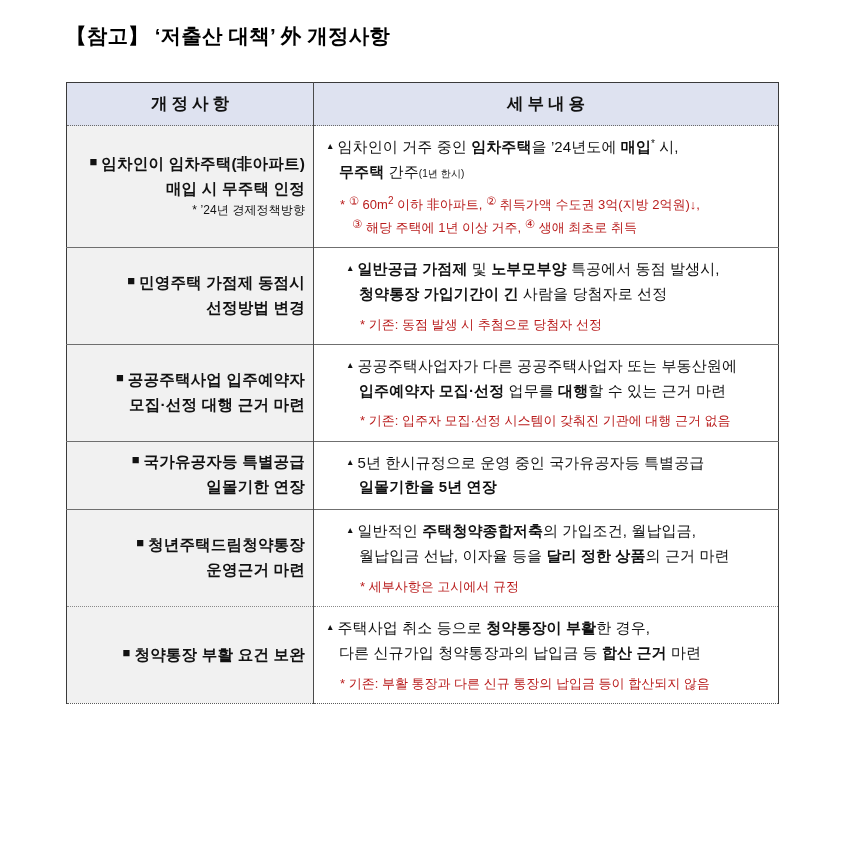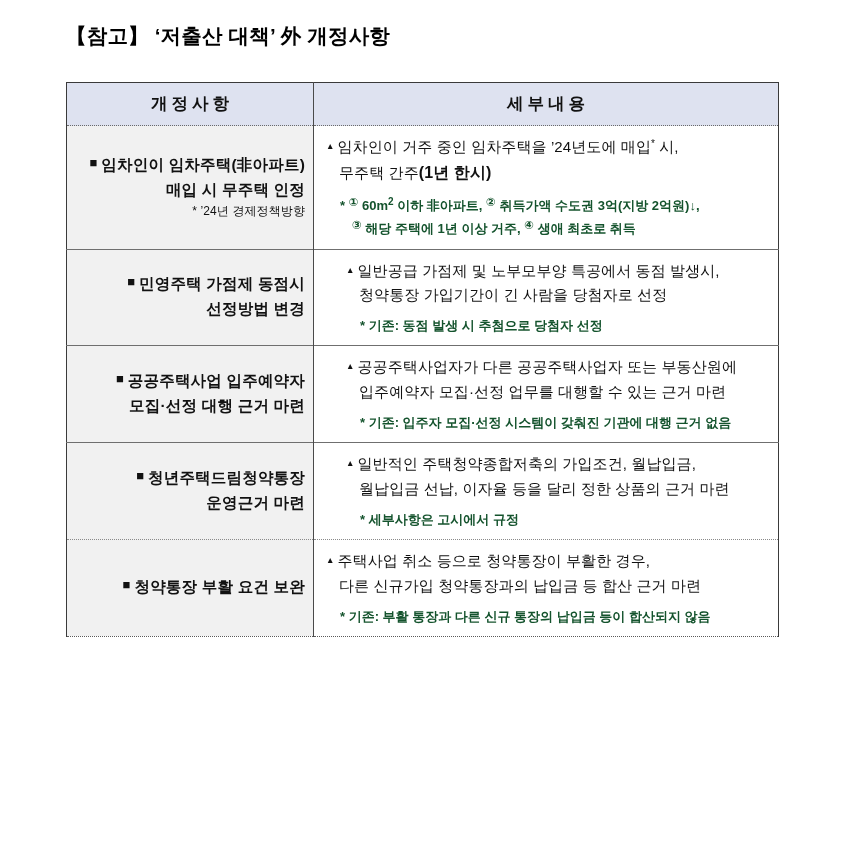--- a/index.html
+++ b/index.html
@@ -117,30 +117,29 @@
     letter-spacing: 0.1px;
   }
   .r-line.indent { padding-left: 13px; }
   .r-bullet {
     font-size: 8.5px;
     vertical-align: 3px;
     margin-right: 3px;
   }
   .r-note {
     font-size: 13px;
-    color: #14532d;
+    color: #b91c1c;
     line-height: 1.62;
     padding-left: 14px;
     white-space: nowrap;
     letter-spacing: 0;
-    font-weight: bold;
   }
   .r-note.indent2 { padding-left: 26px; }
   .r-note-gap { height: 7px; }
-  b { font-weight: normal; }
+  b { font-weight: bold; }
   .sup { font-size: 10px; vertical-align: 5px; }
   .circnum { font-size: 11.5px; vertical-align: 4px; }
   .sq { font-size: 13px; }
 </style>
 </head>
 <body>
 
 <div class="page">
 
   <div class="doc-title">【참고】 ‘저출산 대책’ 外 개정사항</div>
@@ -160,21 +159,21 @@
       <tbody>
 
         <tr>
           <td class="left-cell">
             <div class="l-line"><span class="l-bullet sq">■</span><span>임차인이 임차주택(非아파트)</span></div>
             <div class="l-line indent"><span>매입 시 무주택 인정</span></div>
             <div class="l-note">* ’24년 경제정책방향</div>
           </td>
           <td class="right-cell">
             <div class="r-line"><span class="r-bullet">▲</span>임차인이 거주 중인 <b>임차주택</b>을 ’24년도에 <b>매입</b><span class="sup">*</span> 시,</div>
-            <div class="r-line indent"><b>무주택</b> 간주<span style="font-size:16px;font-weight:bold;">(1년 한시)</span></div>
+            <div class="r-line indent"><b>무주택</b> 간주<span style="font-size:10px;">(1년 한시)</span></div>
             <div class="r-note-gap"></div>
             <div class="r-note">* <span class="circnum">①</span> 60m<span class="sup">2</span> 이하 非아파트, <span class="circnum">②</span> 취득가액 수도권 3억(지방 2억원)↓,</div>
             <div class="r-note indent2"><span class="circnum">③</span> 해당 주택에 1년 이상 거주, <span class="circnum">④</span> 생애 최초로 취득</div>
           </td>
         </tr>
 
         <tr class="row-sep-solid">
           <td class="left-cell">
             <div class="l-line"><span class="l-bullet sq">■</span><span>민영주택 가점제 동점시</span></div>
             <div class="l-line indent"><span>선정방법 변경</span></div>
@@ -193,20 +192,30 @@
             <div class="l-line indent"><span>모집·선정 대행 근거 마련</span></div>
           </td>
           <td class="right-cell">
             <div class="r-line"><span class="r-bullet">▲</span>공공주택사업자가 다른 공공주택사업자 또는 부동산원에</div>
             <div class="r-line indent"><b>입주예약자 모집·선정</b> 업무를 <b>대행</b>할 수 있는 근거 마련</div>
             <div class="r-note-gap"></div>
             <div class="r-note">* 기존: 입주자 모집·선정 시스템이 갖춰진 기관에 대행 근거 없음</div>
           </td>
         </tr>
 
+        <tr class="row-sep-solid">
+          <td class="left-cell">
+            <div class="l-line"><span class="l-bullet sq">■</span><span>국가유공자등 특별공급</span></div>
+            <div class="l-line indent"><span>일몰기한 연장</span></div>
+          </td>
+          <td class="right-cell">
+            <div class="r-line"><span class="r-bullet">▲</span>5년 한시규정으로 운영 중인 국가유공자등 특별공급</div>
+            <div class="r-line indent"><b>일몰기한을 5년 연장</b></div>
+          </td>
+        </tr>
 
         <tr class="row-sep-solid">
           <td class="left-cell">
             <div class="l-line"><span class="l-bullet sq">■</span><span>청년주택드림청약통장</span></div>
             <div class="l-line indent"><span>운영근거 마련</span></div>
           </td>
           <td class="right-cell">
             <div class="r-line"><span class="r-bullet">▲</span>일반적인 <b>주택청약종합저축</b>의 가입조건, 월납입금,</div>
             <div class="r-line indent">월납입금 선납, 이자율 등을 <b>달리 정한 상품</b>의 근거 마련</div>
             <div class="r-note-gap"></div>

